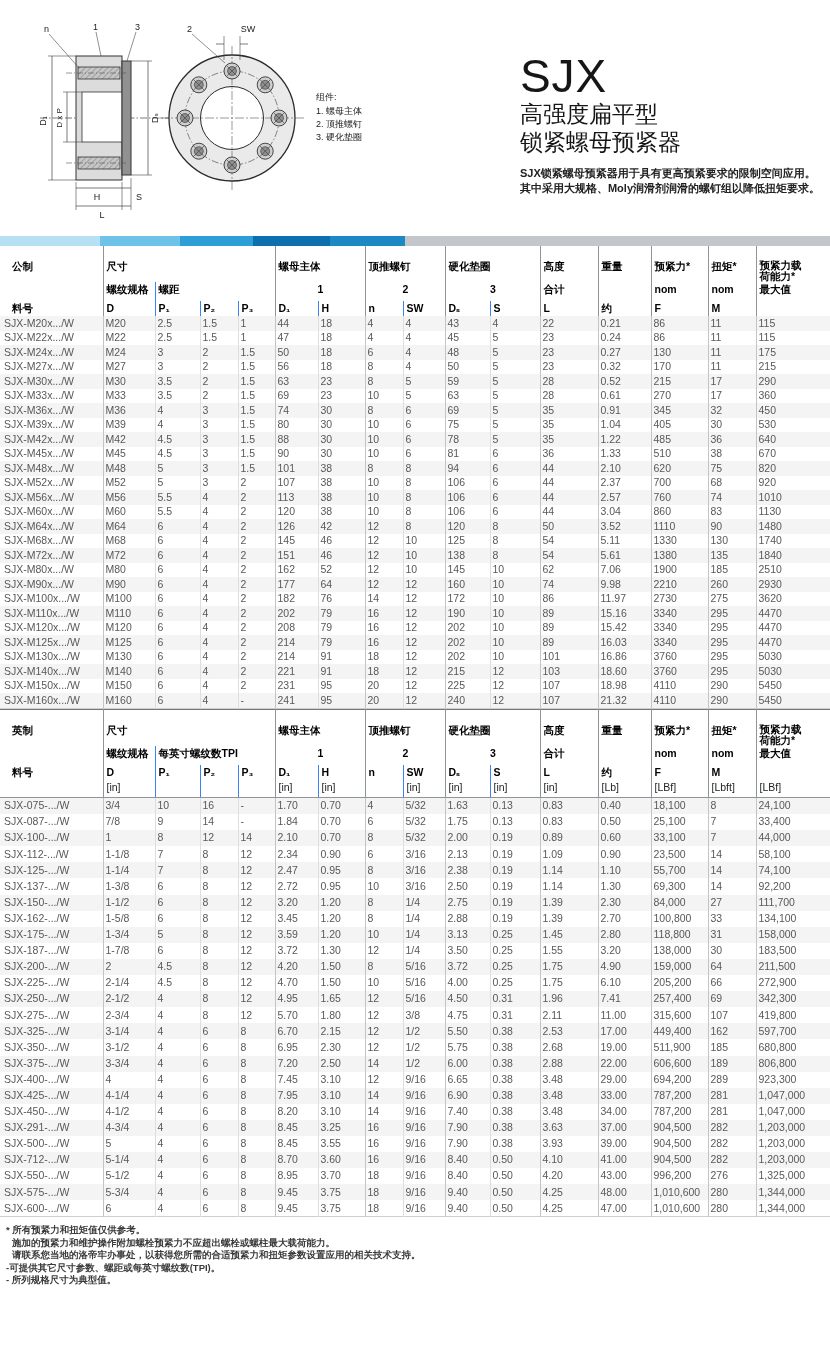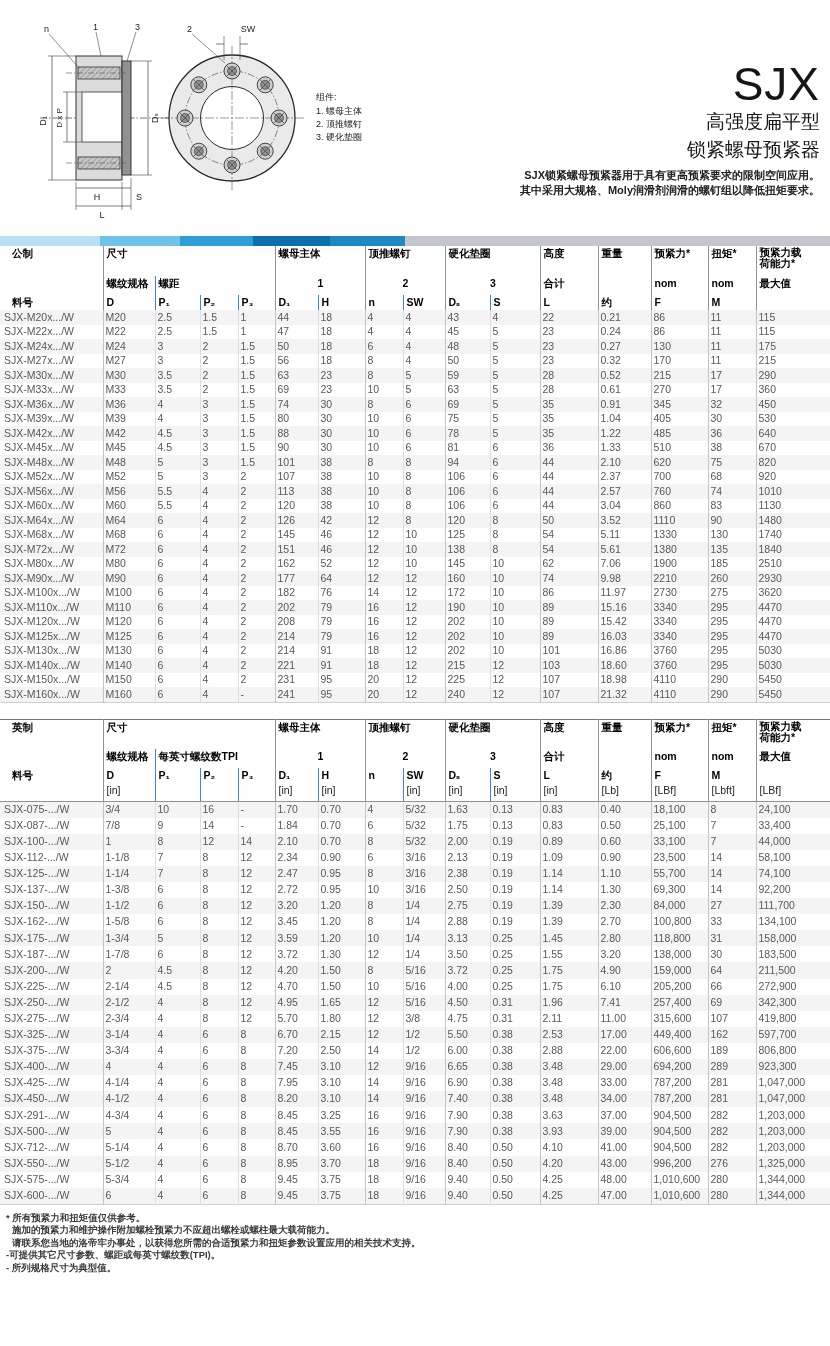--- a/index.html
+++ b/index.html
@@ -1,44 +1,44 @@
 <!DOCTYPE html>
 <html><head>
 <meta charset="utf-8">
 <style>
   *{box-sizing:border-box;margin:0;padding:0}
   html,body{width:830px}
   body{height:1346px;background:#fff;overflow:hidden;position:relative;
        font-family:"Liberation Sans","DejaVu Sans",sans-serif;color:#1a1a1a}
   .top{position:relative;height:236px}
   .diagram{position:absolute;left:36px;top:20px}
-  .titleblock{position:absolute;right:10px;top:60px;text-align:right}
+  .titleblock{position:absolute;right:10px;top:52px;}
   .product{font-size:46px;line-height:48px;font-weight:400;letter-spacing:1px;color:#161616}
-  .sub{font-size:19px;line-height:28px;color:#161616}
-  .desc{font-size:11px;line-height:15px;color:#222;margin-top:4px;font-weight:bold}
+  .sub{font-size:23px;line-height:28px;color:#161616}
+  .desc{font-size:11px;line-height:15px;color:#222;margin-top:10px;font-weight:bold}
   .brand-bar{display:flex;height:10px;width:830px}
   table{border-collapse:collapse;table-layout:fixed;width:830px;border-bottom:1px solid #cfcfcf}
   th,td{text-align:left;overflow:hidden;white-space:nowrap;font-size:10.5px}
   thead th{font-weight:bold;color:#000;vertical-align:top;padding:1px 2px 0 3px}
-  tr.r1 th{height:30px;padding-top:1px}
+  tr.r1 th{height:30px;padding-top:14px}
   tr.r2 th{height:19px}
   tr.r3 th{height:15px}
   tr.r4 th{height:18px;font-weight:normal;color:#222;border-bottom:1px solid #8f9499}
   th.cap{white-space:normal;line-height:11px;padding-right:24px}
   th.cen{text-align:center}
   .pl{padding-left:12px !important}
   thead .gb{border-left:1px solid #8f9499}
   thead .lb{border-left:1px solid #3b82f6}
   tbody .gb{border-left:1px solid #c4c4c4}
   tbody .lb{border-left:1px solid #dedede}
   tbody td{color:#57585a;line-height:11.5px;padding:1.5px 2px}
   tbody td:first-child{padding-left:4px}
   tbody tr:nth-child(odd){background:#f4f4f4}
   .metric tbody td{padding-top:1.5px;padding-bottom:1.5px}
-  .imperial{margin-top:16px;border-top:1px solid #777}
+  .imperial{margin-top:0;border-top:1px solid #777}
   .imperial tbody td{padding-top:2.3px;padding-bottom:2.3px}
   .footnotes{margin:7px 0 0 6px;font-size:9.5px;line-height:12.5px;color:#3a3a3a;font-weight:bold}
   .footnotes .ind{padding-left:6px}
   svg text{font-family:"Liberation Sans","DejaVu Sans",sans-serif;fill:#222}
 </style>
 </head>
 <body>
 
 <div class="top">
 
@@ -1052,20 +1052,38 @@
         <td class="lb">1/2</td>
         <td class="gb">5.50</td>
         <td class="lb">0.38</td>
         <td class="gb">2.53</td>
         <td class="gb">17.00</td>
         <td class="gb">449,400</td>
         <td class="gb">162</td>
         <td class="gb">597,700</td>
       </tr>
       <tr>
+        <td>SJX-350-.../W</td>
+        <td class="gb">3-1/2</td>
+        <td class="lb">4</td>
+        <td class="lb">6</td>
+        <td class="lb">8</td>
+        <td class="gb">6.95</td>
+        <td class="lb">2.30</td>
+        <td class="gb">12</td>
+        <td class="lb">1/2</td>
+        <td class="gb">5.75</td>
+        <td class="lb">0.38</td>
+        <td class="gb">2.68</td>
+        <td class="gb">19.00</td>
+        <td class="gb">511,900</td>
+        <td class="gb">185</td>
+        <td class="gb">680,800</td>
+      </tr>
+      <tr>
         <td>SJX-375-.../W</td>
         <td class="gb">3-3/4</td>
         <td class="lb">4</td>
         <td class="lb">6</td>
         <td class="lb">8</td>
         <td class="gb">7.20</td>
         <td class="lb">2.50</td>
         <td class="gb">14</td>
         <td class="lb">1/2</td>
         <td class="gb">6.00</td>

